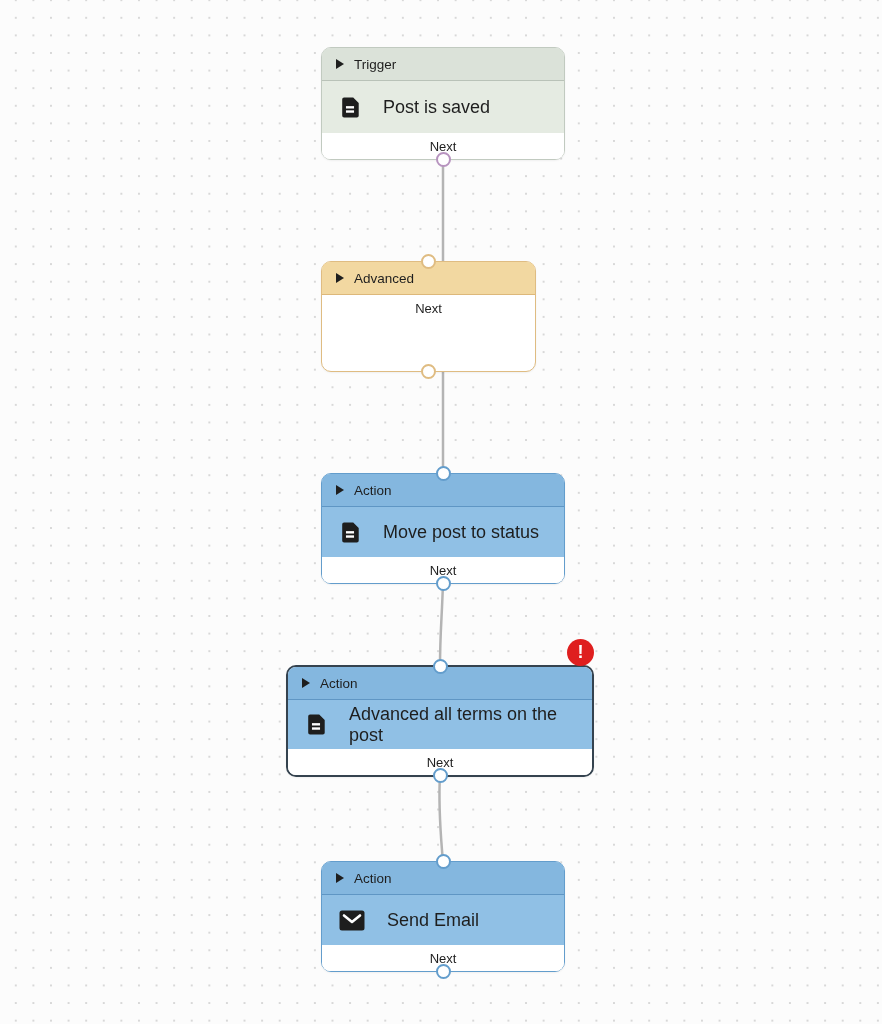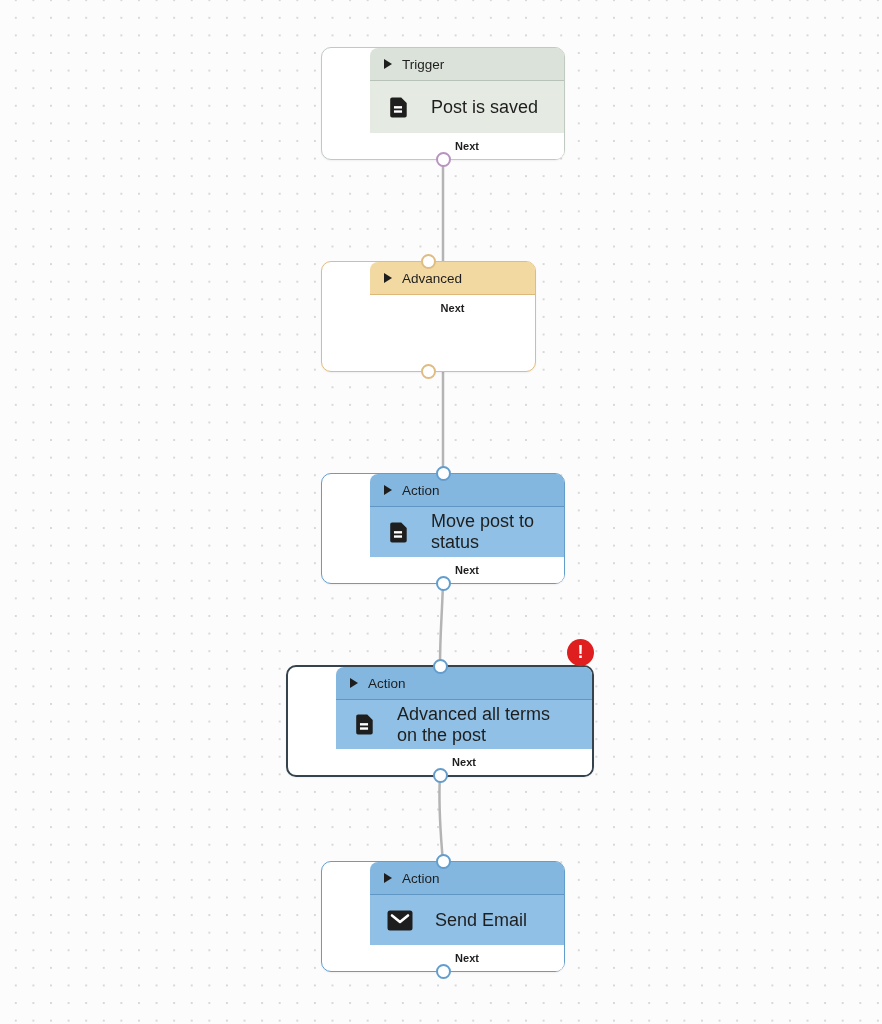--- a/index.html
+++ b/index.html
@@ -20,21 +20,20 @@
   .edge { fill: none; stroke: var(--edge-color, #b4b4b4); stroke-width: 2.5px; }
 
   .node {
     position: absolute;
     display: flex; flex-direction: column;
     background: #fff;
     border: 1.5px solid var(--border, #ccc);
     border-radius: 10px;
     z-index: 2;
     box-shadow: 0 1px 2px rgba(0,0,0,0.05);
-    padding-left: 48px;
   }
   .node.selected { border-width: 2px; }
 
   .n1 { left: 321px; top:  47px; width: 244px; height: 113px; }
   .n2 { left: 321px; top: 261px; width: 215px; height: 111px; }
   .n3 { left: 321px; top: 473px; width: 244px; height: 111px; }
   .n4 { left: 286px; top: 665px; width: 308px; height: 112px; }
   .n5 { left: 321px; top: 861px; width: 244px; height: 111px; }
 
   .node-header {
@@ -58,22 +57,21 @@
     display: flex; align-items: center; gap: 22px;
     padding: 0 17px;
     font-size: 18px;
   }
   .node-body .icon { display: flex; align-items: center; flex: 0 0 auto; }
   .node-footer {
     height: 26px; flex: 0 0 26px;
     background: #fff;
     border-radius: 0 0 8px 8px;
     display: flex; align-items: center; justify-content: center;
-    font-size: 11px;
-    font-weight: bold;
+    font-size: 13px;
   }
 
   .handle {
     position: absolute; left: 50%;
     width: 15px; height: 15px; margin-left: -7.5px;
     background: #fff;
     border: 2px solid var(--handle, #999);
     border-radius: 50%;
     z-index: 4;
   }

